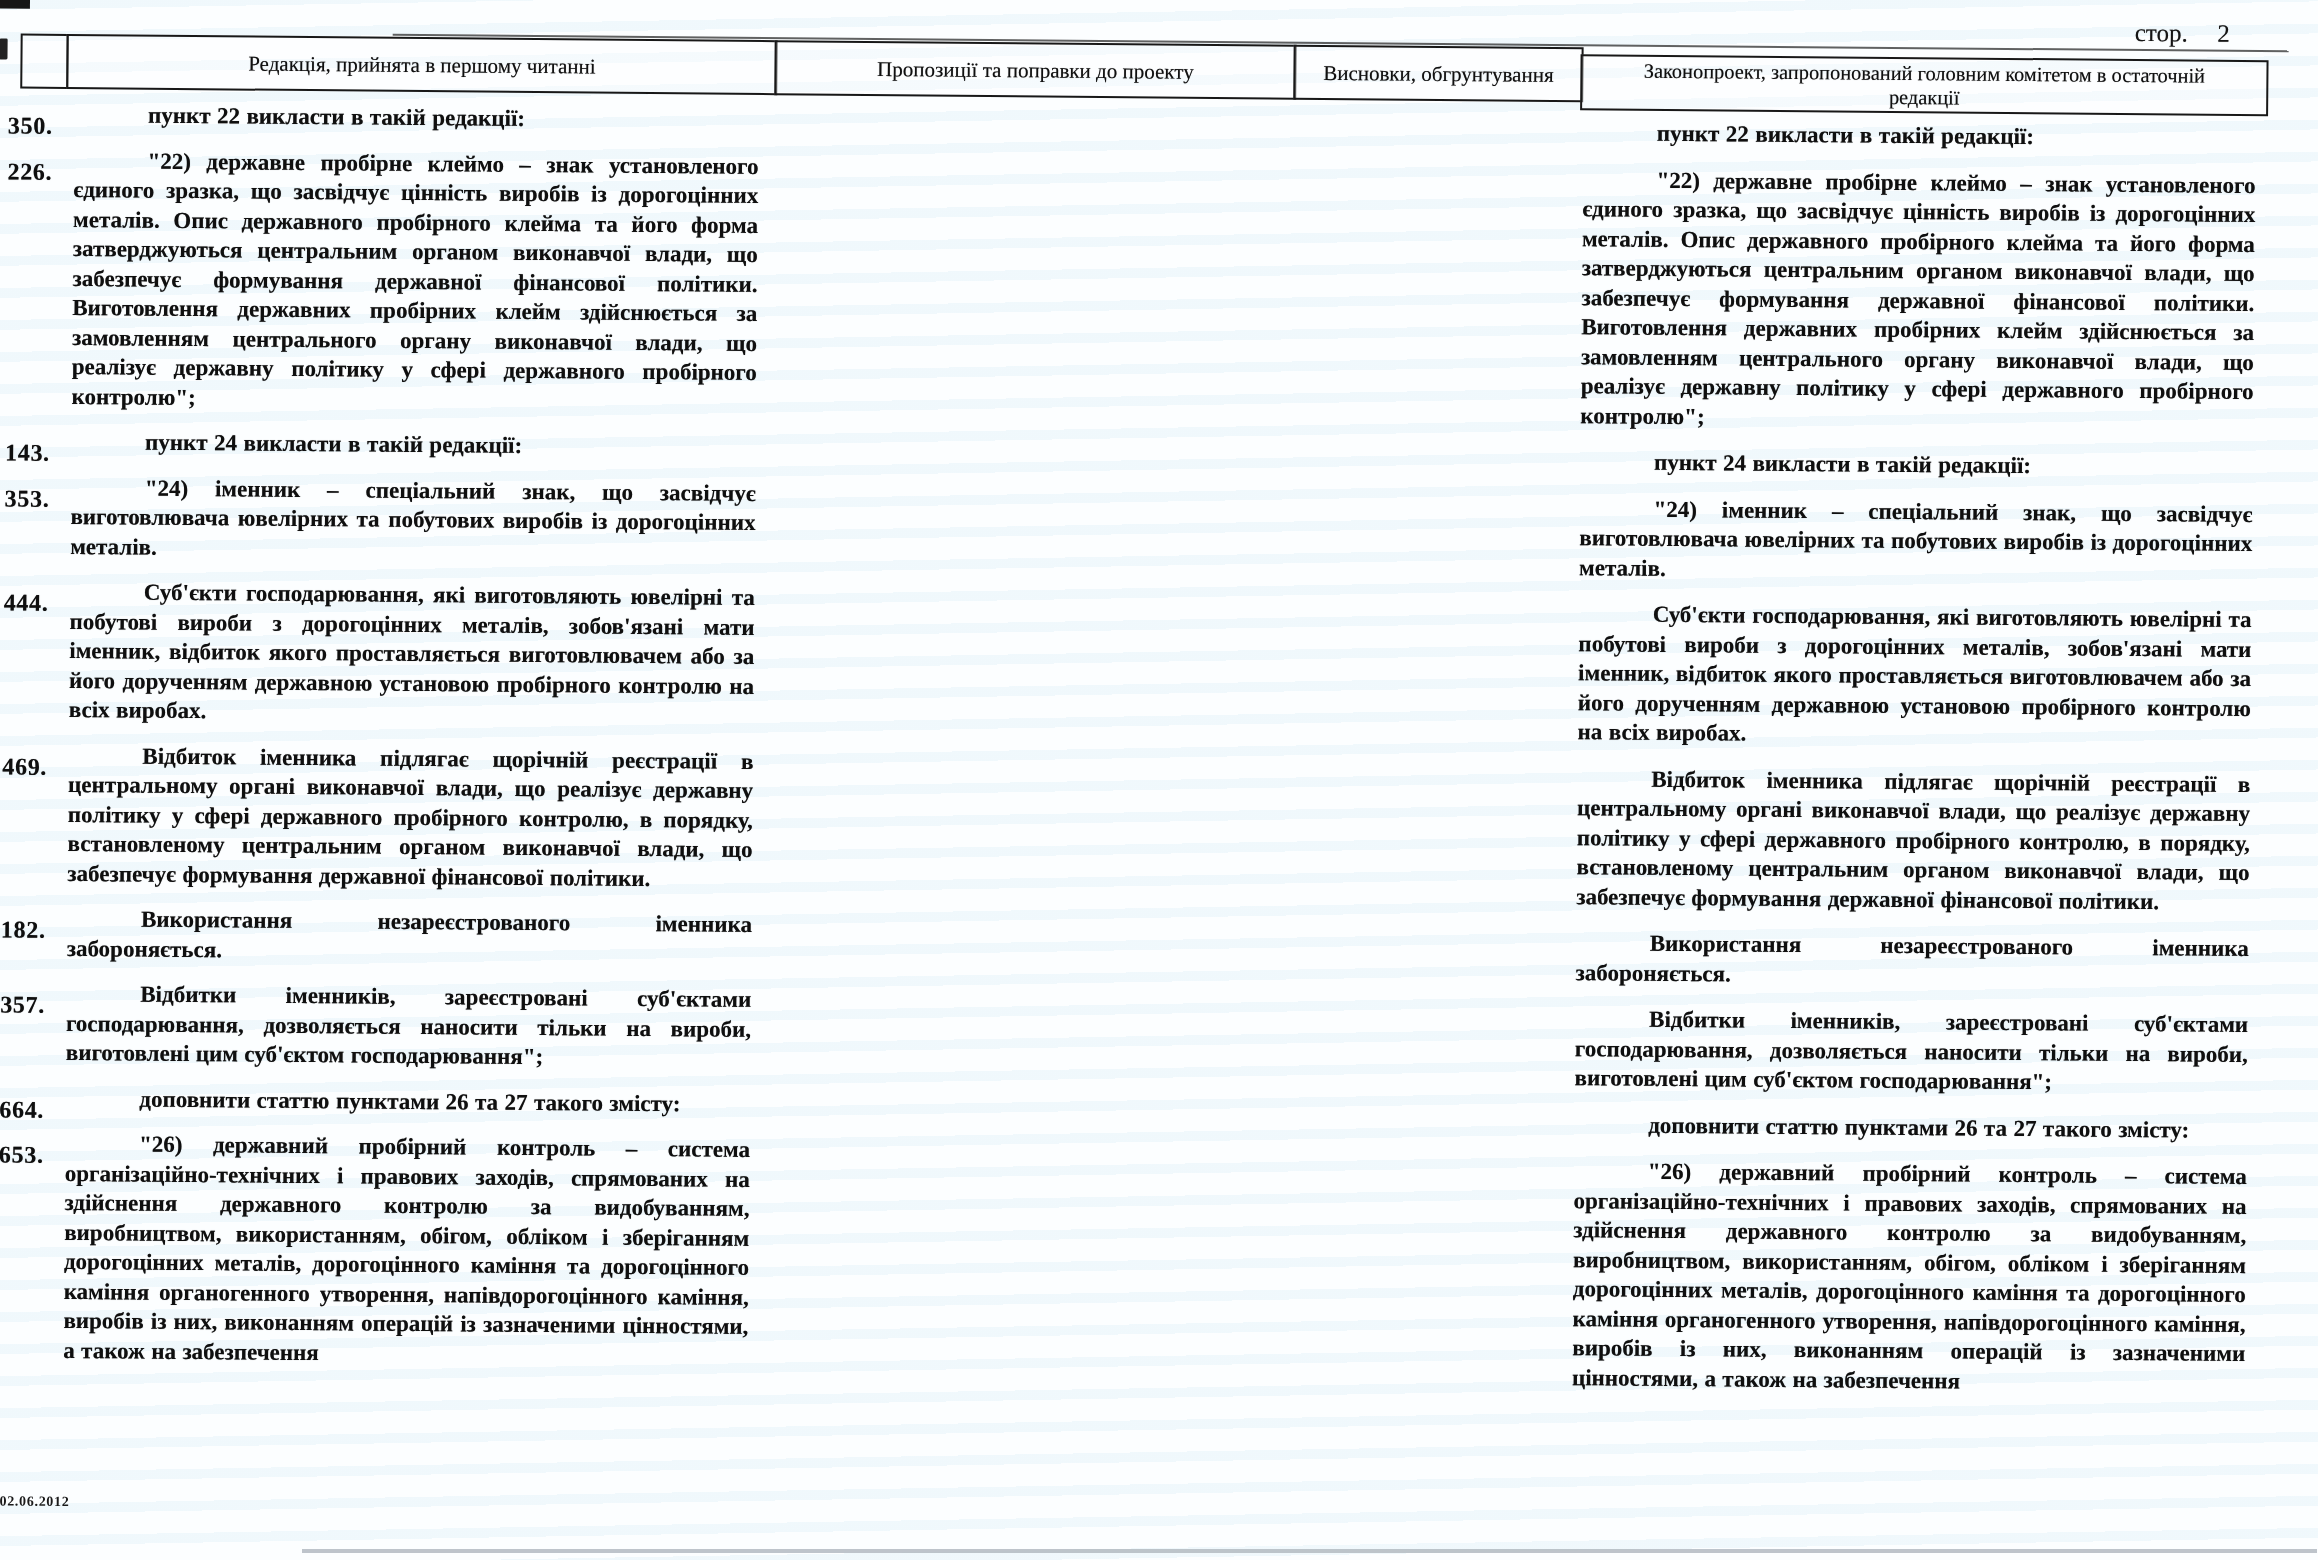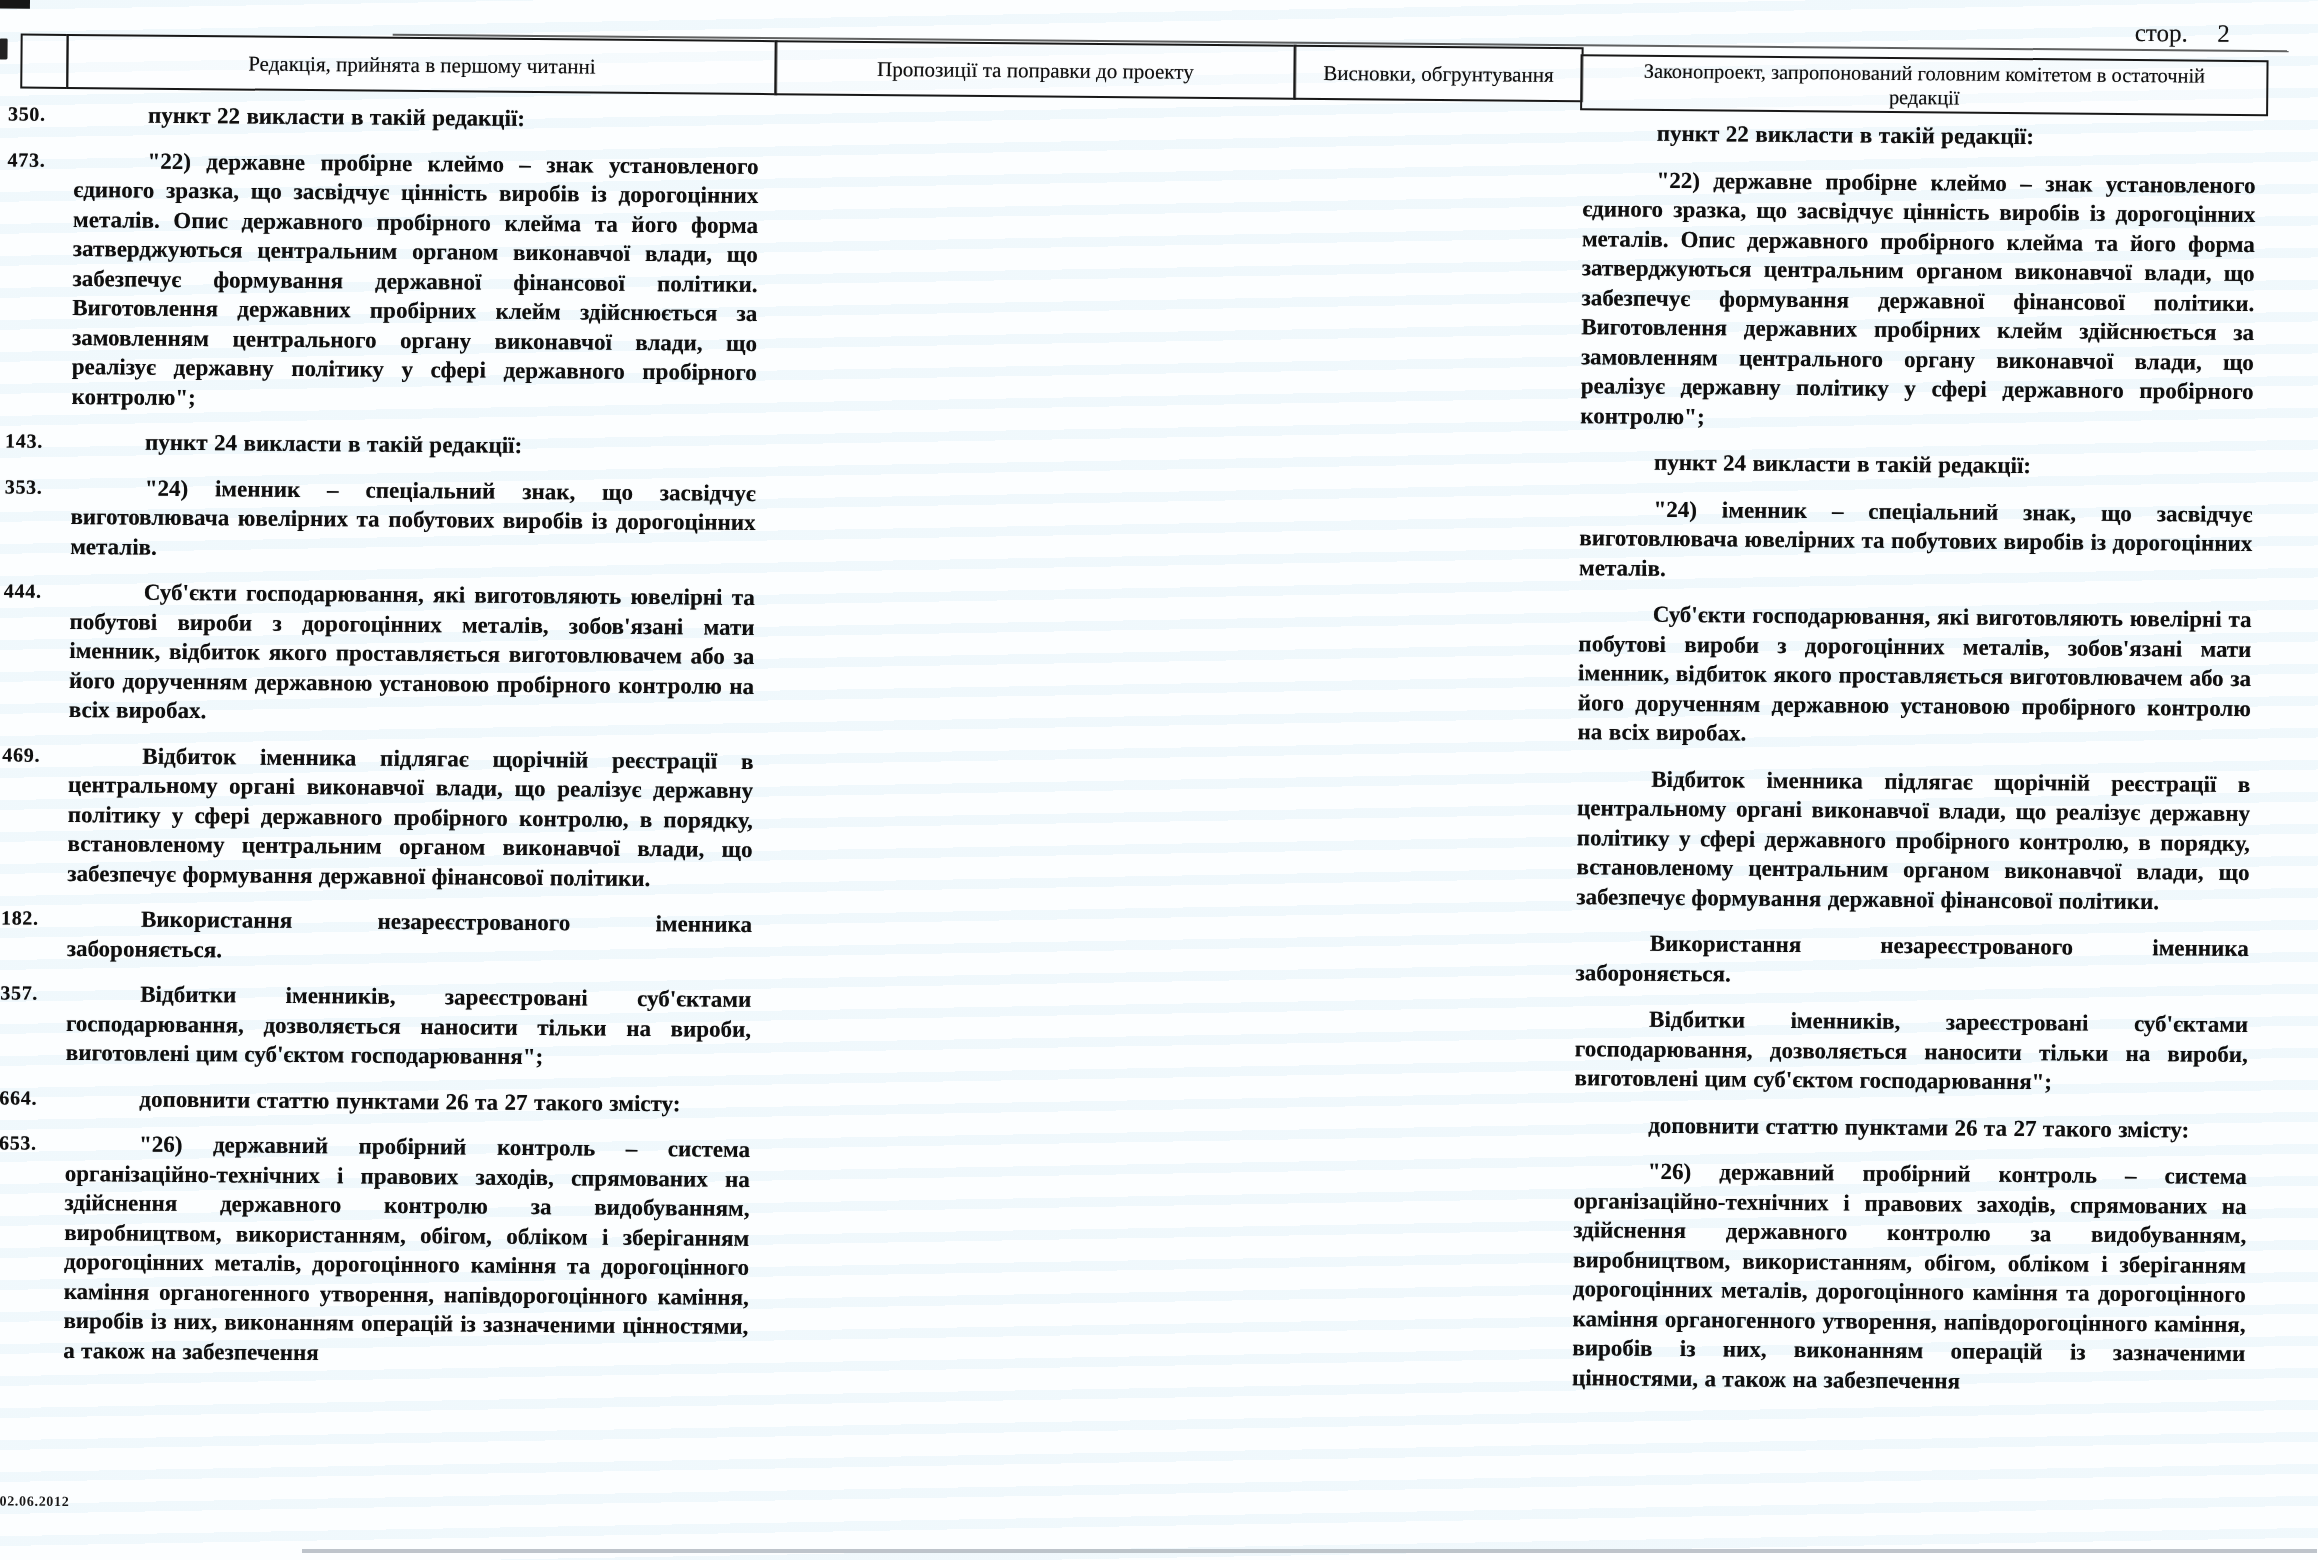--- a/index.html
+++ b/index.html
@@ -40,21 +40,21 @@
   .col{
     position:absolute;font-size:23px;font-weight:bold;line-height:29.5px;
     text-align:justify;color:#0f0f0f;word-spacing:0.7px;
     text-shadow:0 0 0.7px rgba(15,15,15,0.55);
   }
   .col-left{left:75px;top:100px;width:685px;}
   .col-right{left:1584px;top:105px;width:673px;}
   .para{margin:0 0 16px 0;text-indent:74px;position:relative;}
   .col-right .para{margin-bottom:17px;}
   .rownum{
-    position:absolute;left:-66px;top:0;font-size:20px;font-weight:bold;
+    position:absolute;left:-66px;top:12px;font-size:24px;font-weight:bold;
     text-indent:0;letter-spacing:0.7px;white-space:nowrap;
   }
   
   .docdate{position:absolute;left:12.6px;top:1494px;font-size:14px;font-weight:bold;
     letter-spacing:0.7px;color:#1a1a1a;}
   
   .artifact-a{position:absolute;left:0;top:0;width:29.5px;height:9px;background:#161616;}
   .artifact-b{position:absolute;left:0;top:39px;width:8.4px;height:21px;background:#222;border-radius:1.4px;}
   .bottom-shadow{position:absolute;left:302px;top:1549px;width:2015px;height:3.5px;
     background:#b4bbc2;filter:blur(0.7px);opacity:.85;}
@@ -86,21 +86,21 @@
     <div class="hdr" id="hE">
       <span>Законопроект, запропонований головним комітетом в остаточній редакції</span>
     </div>
 
     <div class="col col-left">
       <div class="para">
         <span class="rownum">350.</span>
         <span>пункт 22 викласти в такій редакції:</span>
       </div>
       <div class="para">
-        <span class="rownum">473.</span>
+        <span class="rownum">226.</span>
         <span>"22) державне пробірне клеймо – знак установленого єдиного зразка, що засвідчує цінність виробів із дорогоцінних металів. Опис державного пробірного клейма та його форма затверджуються центральним органом виконавчої влади, що забезпечує формування державної фінансової політики. Виготовлення державних пробірних клейм здійснюється за замовленням центрального органу виконавчої влади, що реалізує державну політику у сфері державного пробірного контролю";</span>
       </div>
       <div class="para">
         <span class="rownum">143.</span>
         <span>пункт 24 викласти в такій редакції:</span>
       </div>
       <div class="para">
         <span class="rownum">353.</span>
         <span>"24) іменник – спеціальний знак, що засвідчує виготовлювача ювелірних та побутових виробів із дорогоцінних металів.</span>
       </div>

